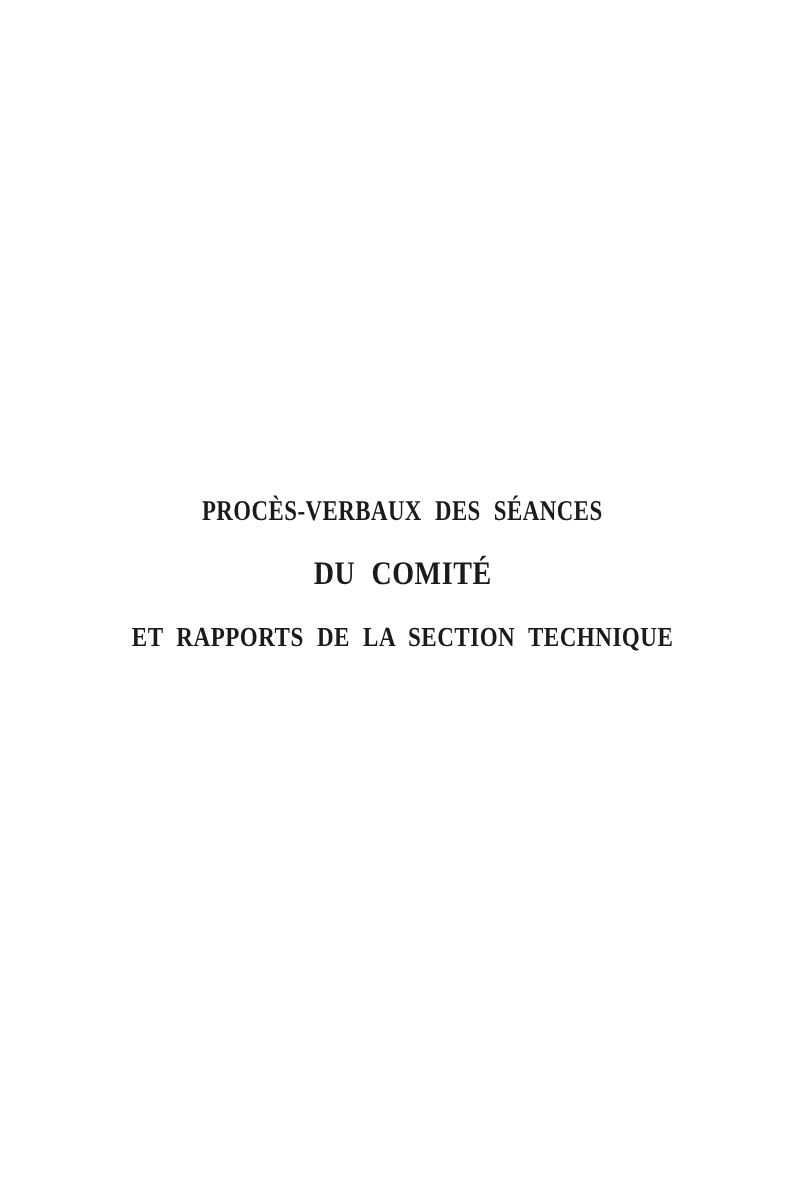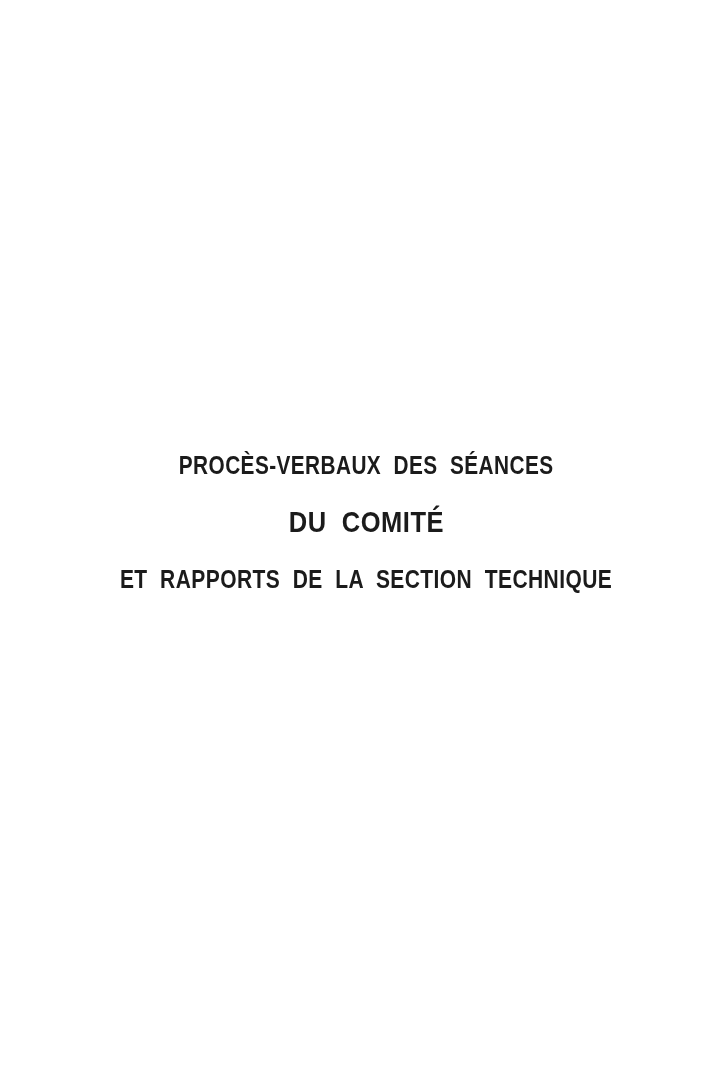--- a/index.html
+++ b/index.html
@@ -5,21 +5,21 @@
   html, body {
     margin: 0;
     padding: 0;
   }
   .page {
     position: relative;
     width: 720px;
     height: 1082px;
     background: var(--page-bg, #ffffff);
     overflow: hidden;
-    font-family: Liberation Sans, sans-serif;
+    font-family: Liberation Serif, serif;
   }
   .title-line {
     position: absolute;
     left: 6px;
     width: 720px;
     text-align: center;
     font-weight: bold;
     color: var(--ink, #1b1b1b);
     line-height: 1;
     white-space: nowrap;

